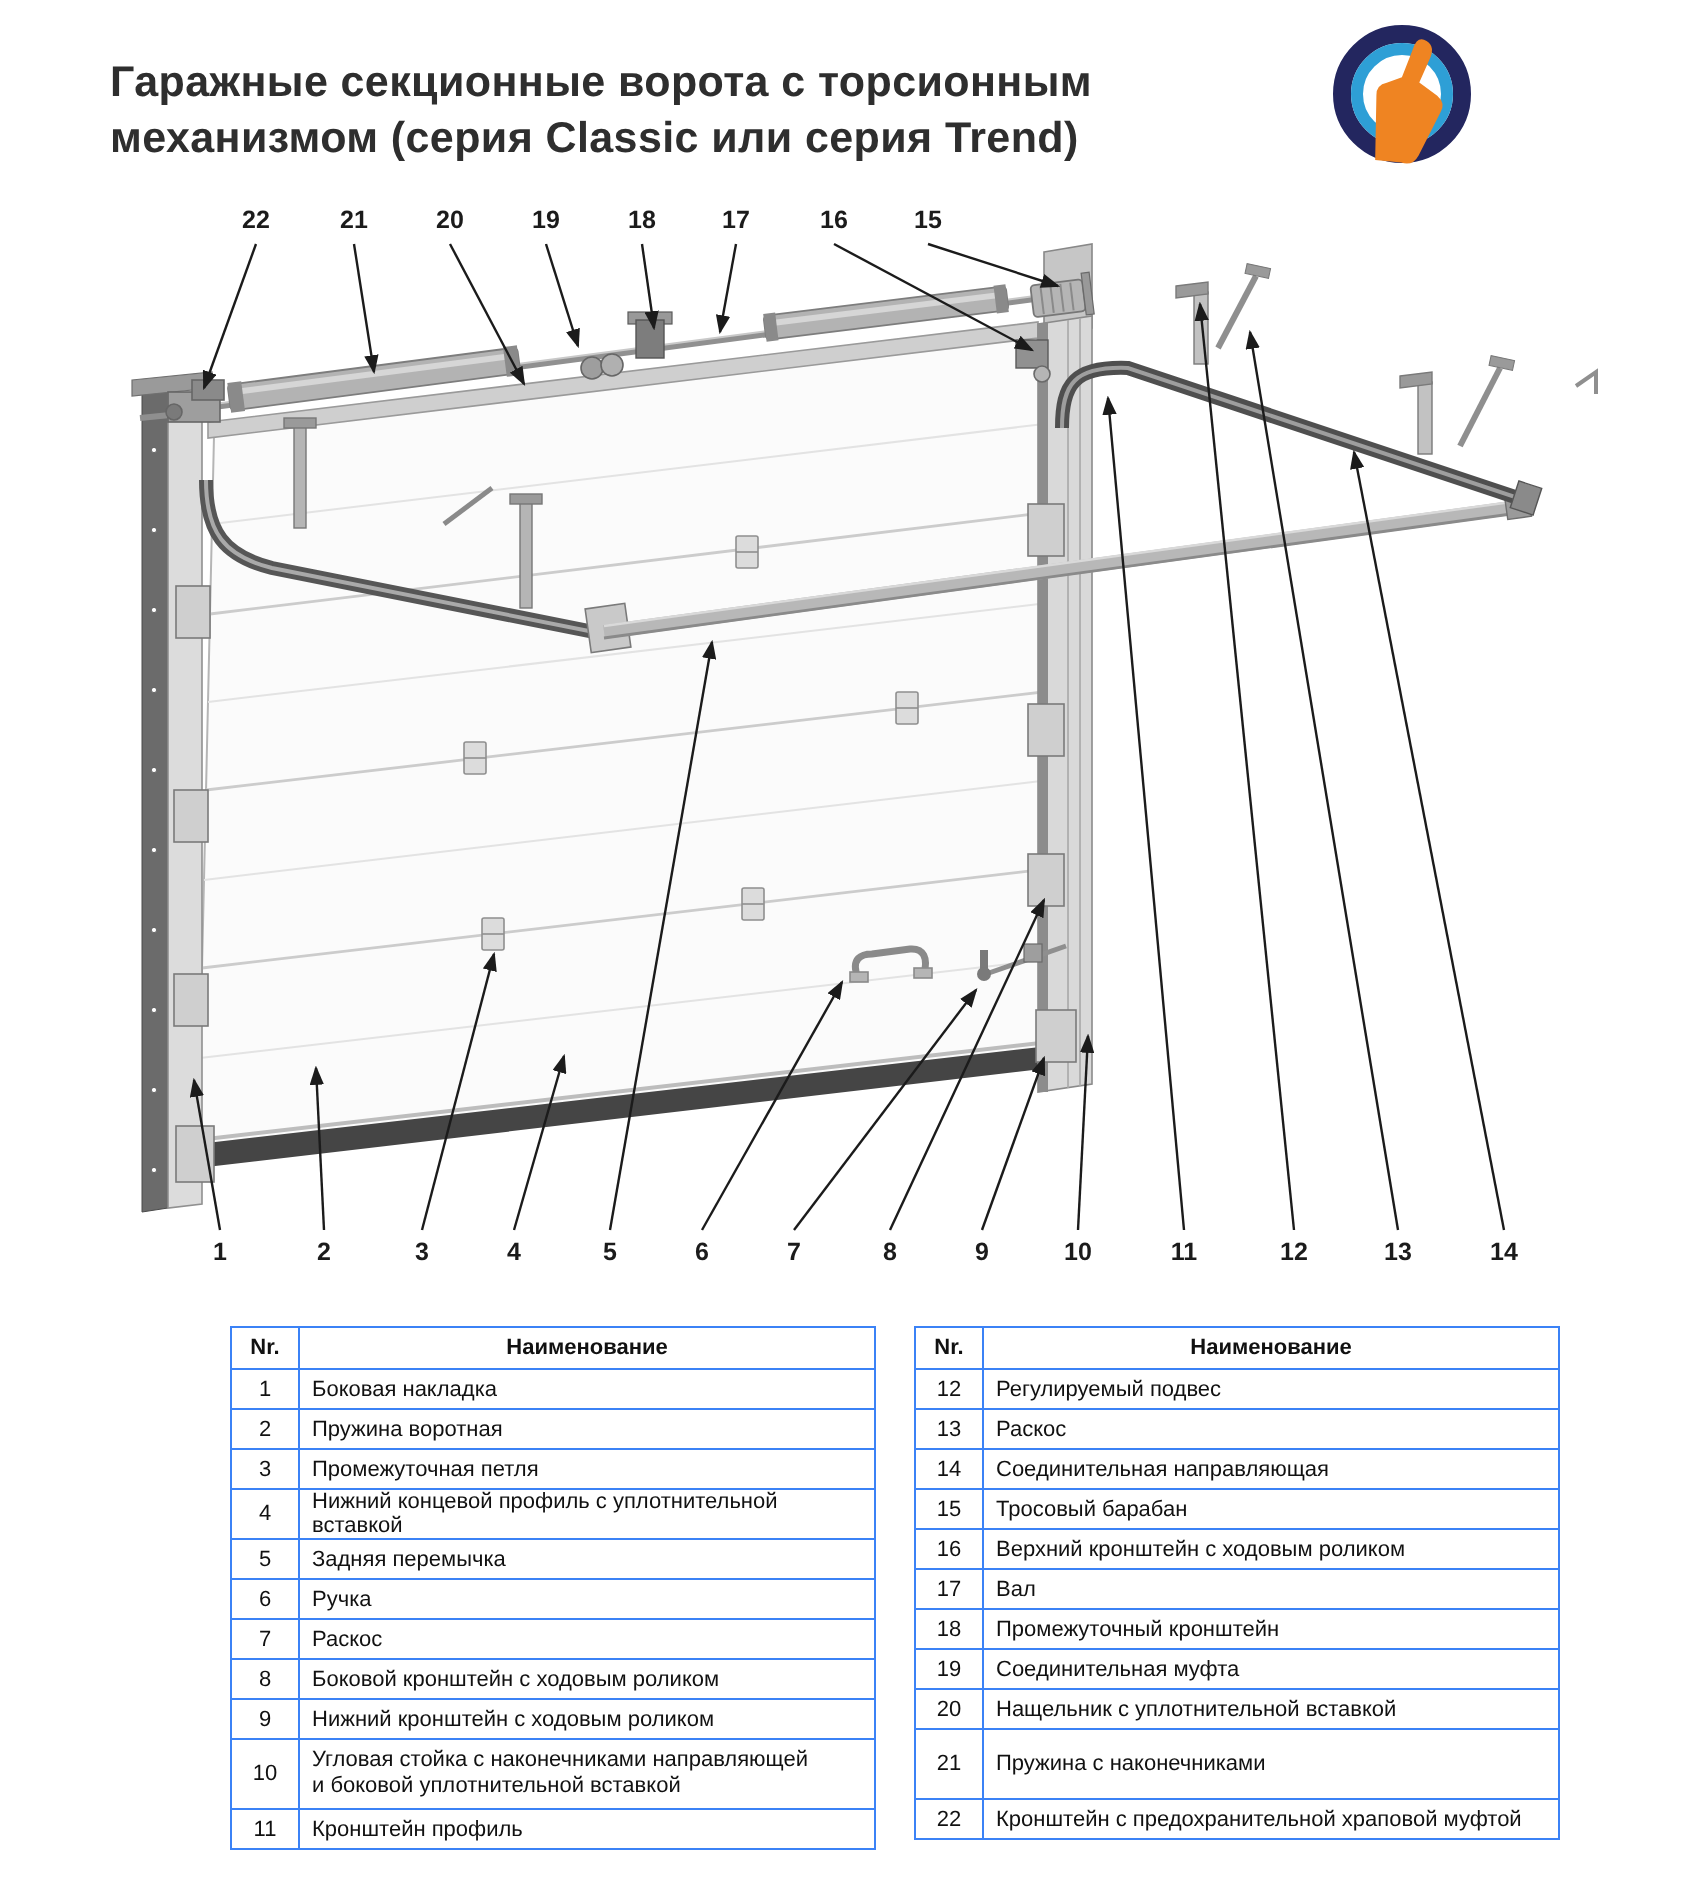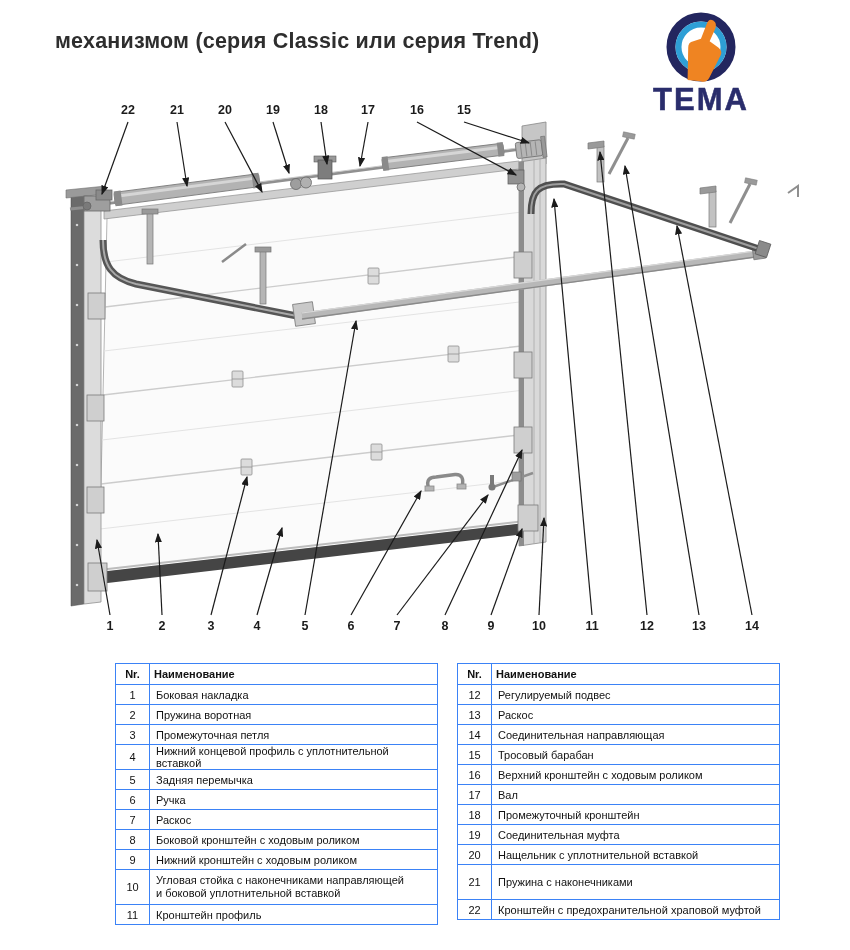--- a/index.html
+++ b/index.html
@@ -12,46 +12,46 @@
   .logo{position:absolute;left:642px;top:10px;width:118px;text-align:center;}
   .logo-word{margin-top:-6px;font-size:31px;font-weight:800;color:#2a2d6c;letter-spacing:2px;
              -webkit-text-stroke:.5px #2a2d6c;}
   
   .diagram{position:absolute;left:0;top:95px;width:850px;height:560px;}
   .co{position:absolute;transform:translateX(-50%);font-size:12.5px;font-weight:600;color:#1b1b1b;}
   
   table.parts{position:absolute;border-collapse:collapse;table-layout:fixed;width:323px;
               font-size:11px;color:#111;}
   table.parts td,table.parts th{border:1px solid #3b82f6;padding:0 6px;vertical-align:middle;}
-  table.parts th{height:20px;font-weight:bold;text-align:left;padding:0 4px;}
+  table.parts th{height:20px;font-weight:bold;text-align:center;padding:0 4px;}
   table.parts td{height:19px;}
   table.parts tr.tall td{height:34px;}
   table.parts .nr{width:29px;text-align:center;padding:0 2px;}
   table.parts td.wrap2{white-space:pre-line;line-height:13px;}
   .tbl-left{left:115px;top:663px;}
   .tbl-right{left:457px;top:663px;}
 </style>
 </head>
 <body>
 
 <div class="page">
 
   <div class="title">
+    <div>Гаражные секционные ворота с торсионным</div>
     <div>механизмом (серия Classic или серия Trend)</div>
   </div>
 
   <div class="logo">
     <svg width="118" height="74" viewBox="0 0 118 74">
       <circle cx="59" cy="37" r="30" fill="#ffffff" stroke="#23265f" stroke-width="9"></circle>
       <circle cx="59" cy="37" r="22.5" fill="#ffffff" stroke="#2e9fd6" stroke-width="6"></circle>
       <g transform="rotate(10 60 40)">
         <path d="M51,72 L46,40 Q45,35 50,33 L57,29 L60,14 Q61,7 66,9 Q71,11 69,18 L66,30 L76,35 Q81,38 79,43 L72,66 Q70,72 64,71 Z" fill="#ef8422"></path>
       </g>
     </svg>
-    <div class="logo-word">TEMA</div>
   </div>
 
   <svg class="diagram" viewBox="0 95 850 560">
     <defs>
       <marker id="ah" markerWidth="8" markerHeight="6" refX="7" refY="3" orient="auto">
         <path d="M0,0 L8,3 L0,6 Z" fill="#1b1b1b"></path>
       </marker>
     </defs>
 
     <g>

